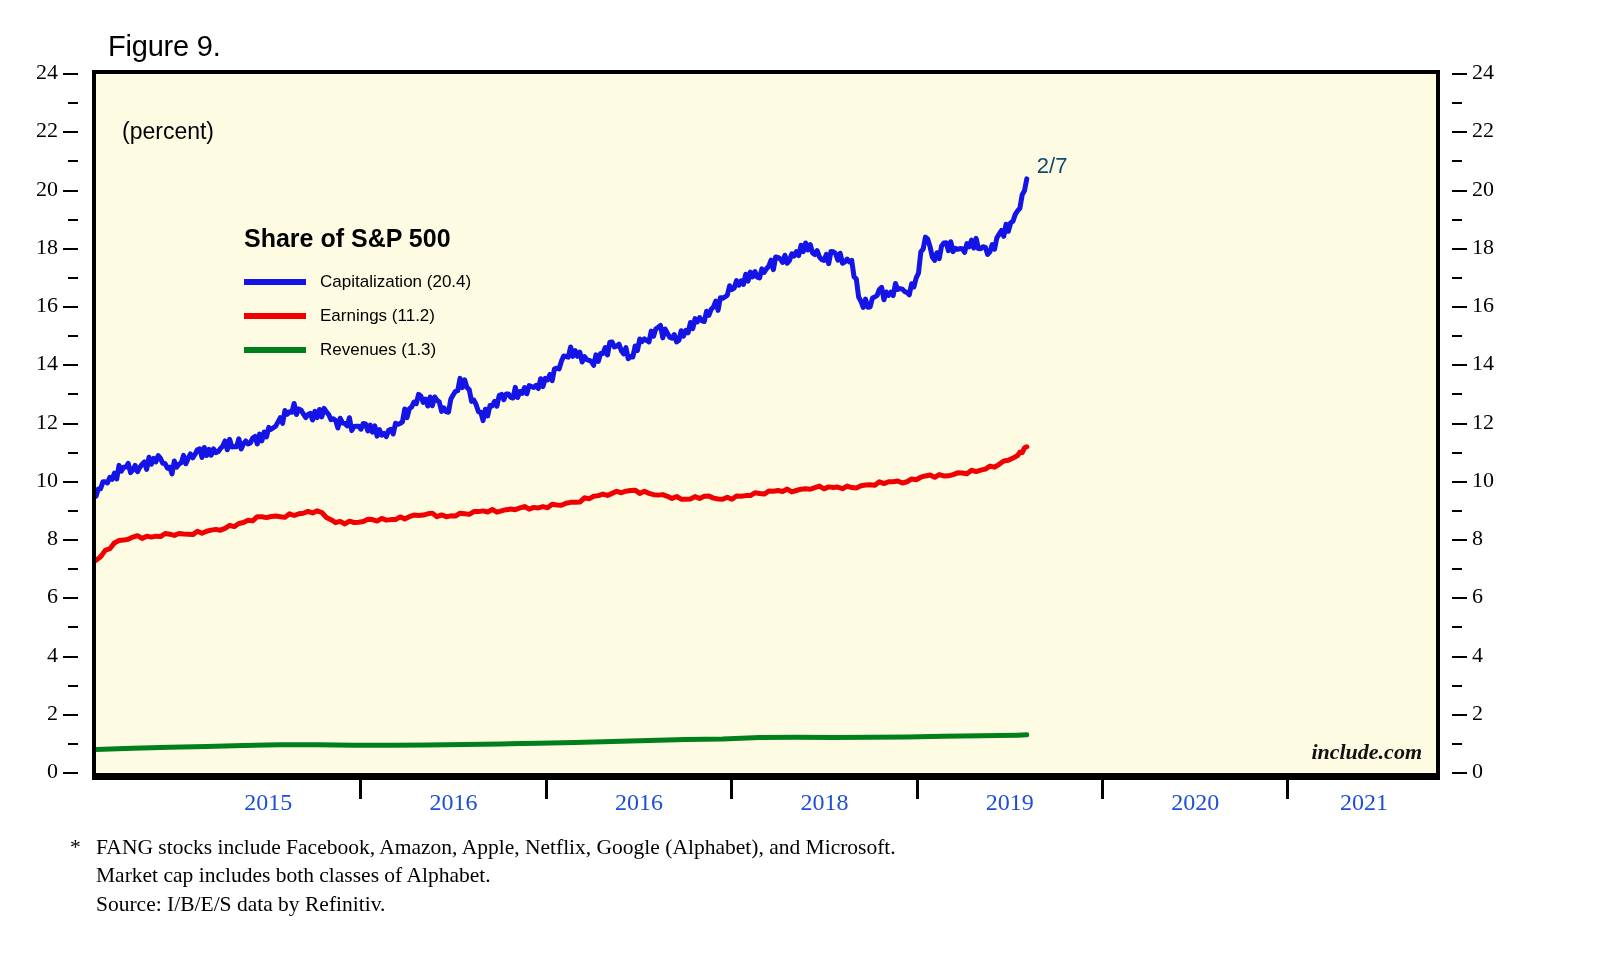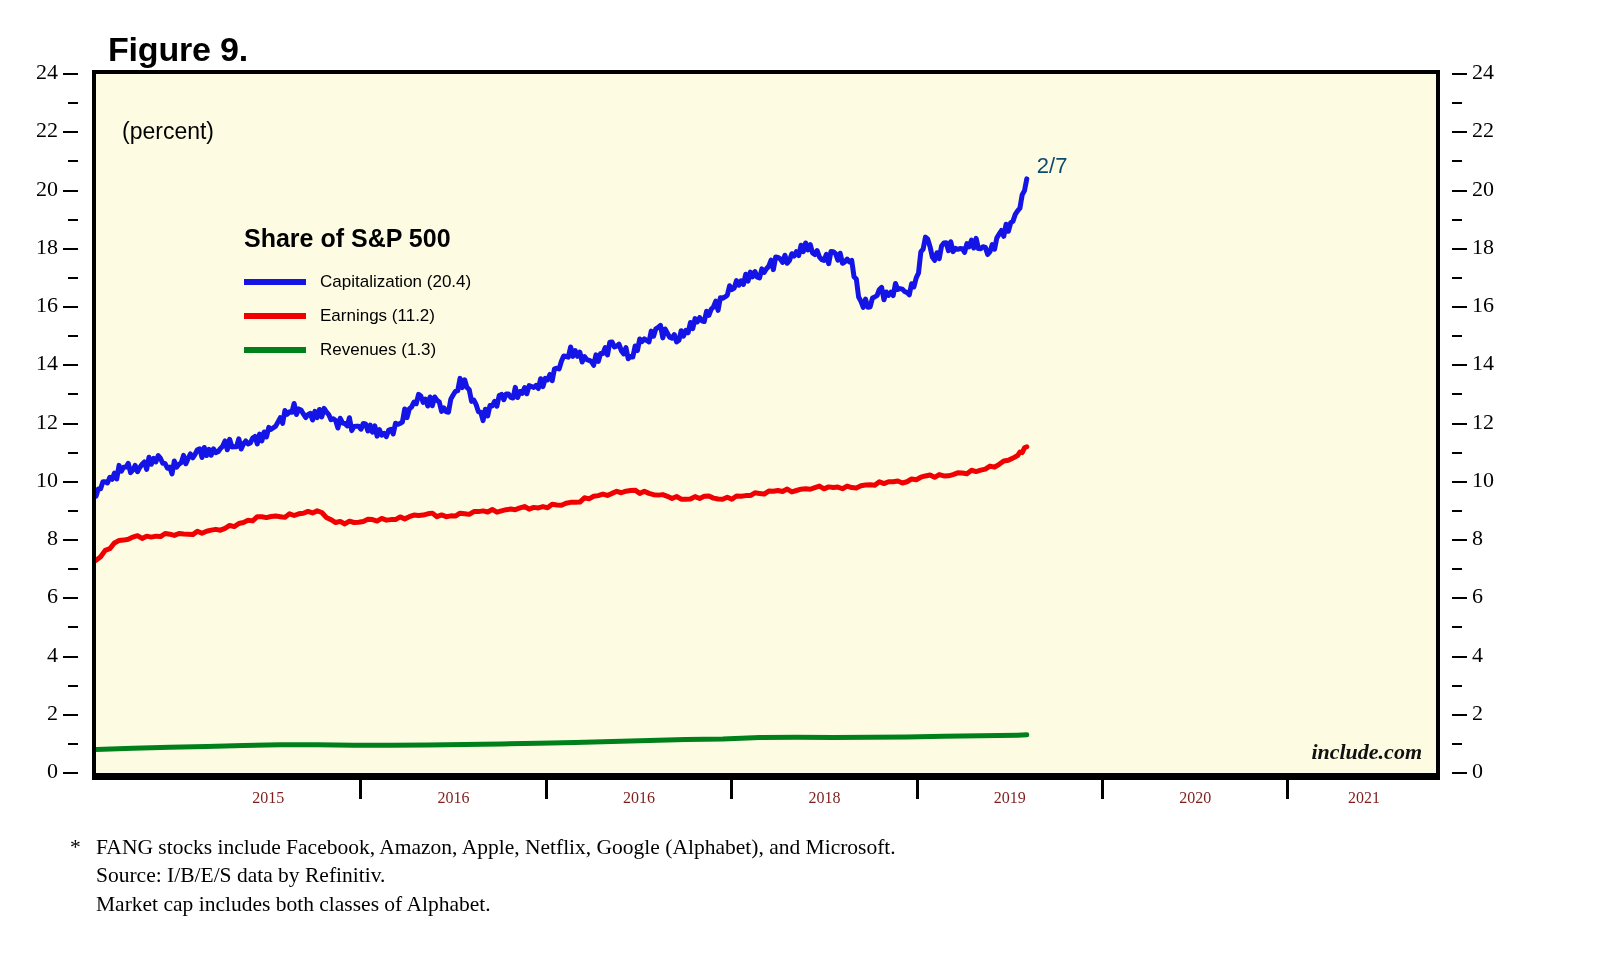--- a/index.html
+++ b/index.html
@@ -12,22 +12,22 @@
     height: 977px;
     font-family: "Liberation Sans", sans-serif;
     position: relative;
     overflow: hidden;
   }
   #figure-label {
     position: absolute;
     left: 108px;
     top: 30px;
     font-family: "Liberation Sans", sans-serif;
-    font-weight: bold;
-    font-size: 34px;
+    font-weight: normal;
+    font-size: 29px;
     color: #000;
     letter-spacing: -0.2px;
   }
   
   #chart-frame {
     position: absolute;
     left: 92px;
     top: 70px;
     width: 1348px;
     height: 707px;
@@ -140,22 +140,22 @@
     position: absolute;
     left: 92px;
     top: 777px;
     width: 1348px;
     height: 48px;
   }
   .xtick-label {
     position: absolute;
     top: 12px;
     font-family: "Liberation Serif", serif;
-    font-size: 16px;
-    color: #7f1d1d;
+    font-size: 24px;
+    color: #1d4ed8;
     transform: translateX(-50%);
     white-space: nowrap;
   }
   .xtick-mark {
     position: absolute;
     top: 0;
     width: 3px;
     height: 22px;
     background: #000;
   }
@@ -315,15 +315,15 @@
     <div class="xtick-label" style="left: 1103.25px;">2020</div>
     <div class="xtick-mark" style="left: 1194.46px;"></div>
     <div class="xtick-label" style="left: 1271.98px;">2021</div>
   </div>
 
 <div id="footnotes">
   <div class="fn-row">
     <span class="fn-marker">*</span>
     <span>FANG stocks include Facebook, Amazon, Apple, Netflix, Google (Alphabet), and Microsoft.</span>
   </div>
+  <div class="fn-indent">Market cap includes both classes of Alphabet.</div>
   <div class="fn-indent">Source: I/B/E/S data by Refinitiv.</div>
-  <div class="fn-indent">Market cap includes both classes of Alphabet.</div>
 </div>
 
 </body></html>

